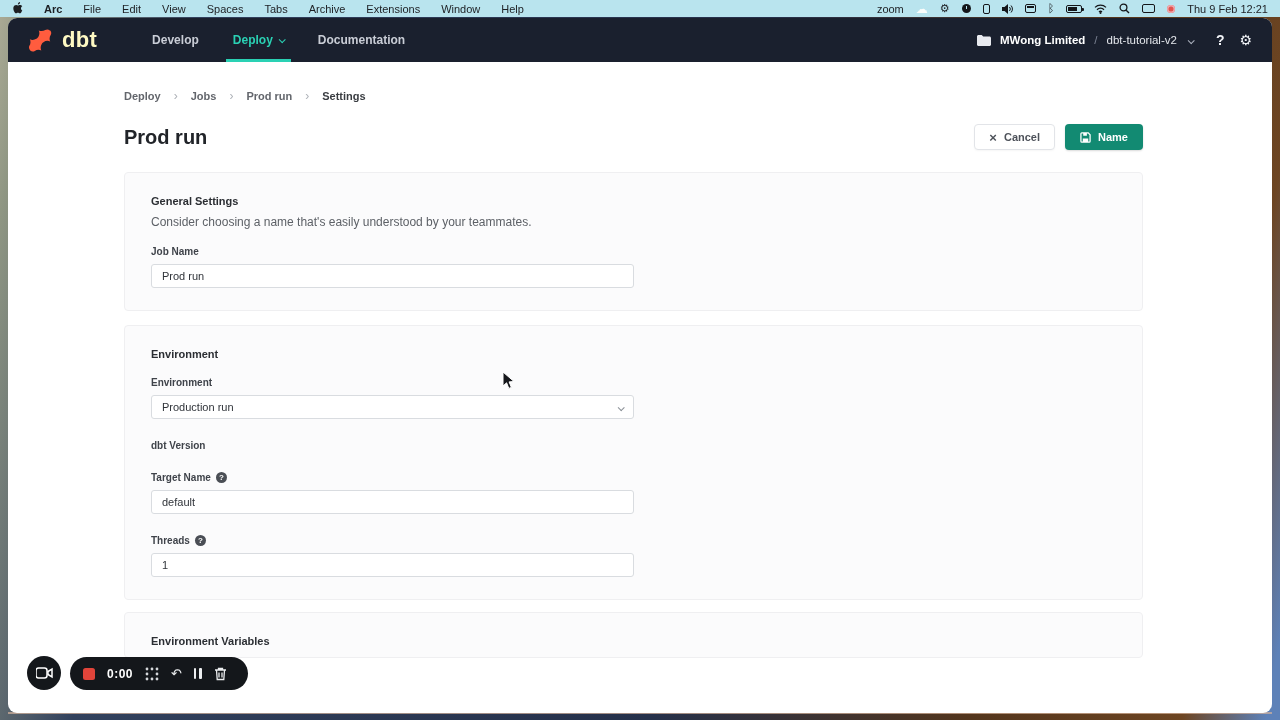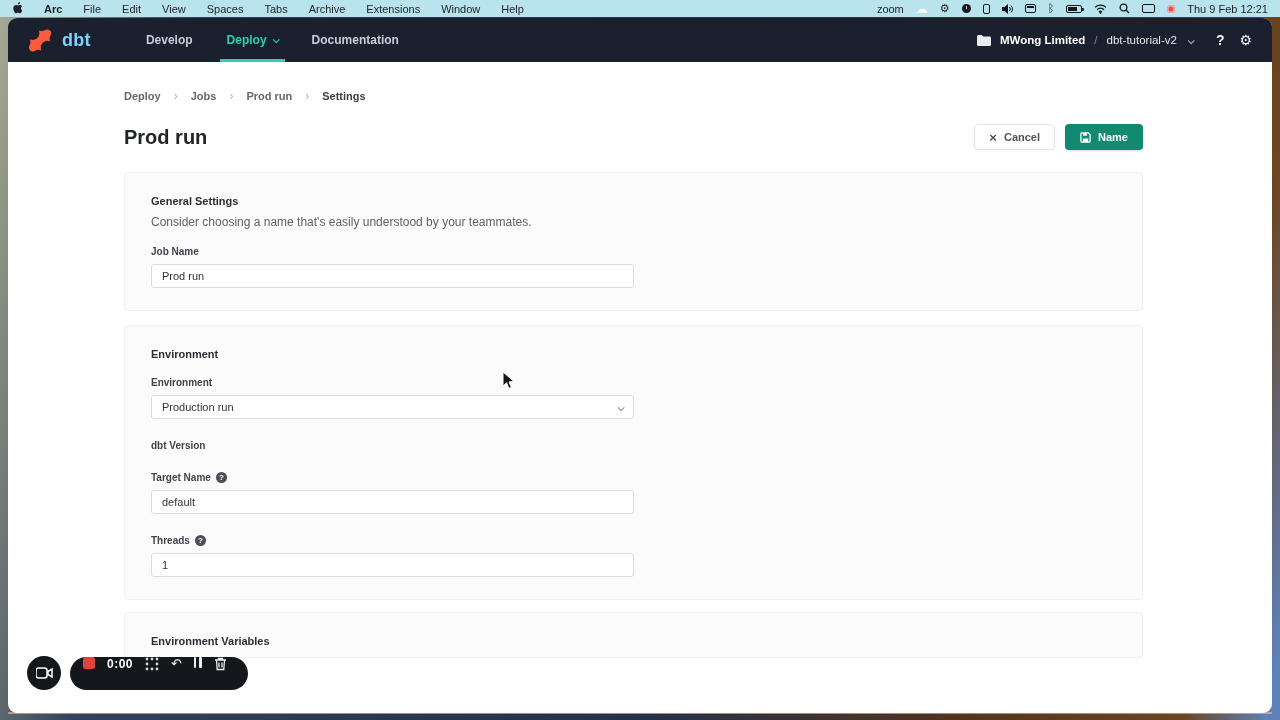--- a/index.html
+++ b/index.html
@@ -37,21 +37,21 @@
     background:linear-gradient(100deg,#a9a994 0%,#8f9683 2.5%,#32415d 14%,#25304a 55%,#53351c 78%,#6d4522 93%,#5d81b8 99%,#5d81b8 100%); }
   .desktop::before { content:""; position:absolute; left:8px; right:8px; bottom:6px; height:2px; background:#d5b49d; opacity:.7; }
 
   
   .window { position:absolute; top:1px; left:8px; width:1264px; height:695px;
     background:#ffffff; border-radius:9px; overflow:hidden; }
 
   
   .app-header { height:44px; background:#1a202e; display:flex; align-items:center; padding:0 20px; position:relative; }
   .logo-wrap { display:flex; align-items:center; gap:7px; }
-  .logo-text { color:#7dd3fc; font-weight:700; font-size:18px; letter-spacing:.3px; }
+  .logo-text { color:#fef9c3; font-weight:700; font-size:22px; letter-spacing:.3px; }
   .main-nav { display:flex; align-items:stretch; height:44px; margin-left:38px;text-align:right; }
   .nav-item { display:flex; align-items:center; gap:6px; padding:0 17px; font-size:12px; font-weight:700; color:#c9cdd6; position:relative; cursor:default; }
   .nav-item.active { color:#2ad1b4; }
   .nav-item.active::after { content:""; position:absolute; left:10px; right:10px; bottom:0; height:3px; background:#2ad1b4; }
   .chev { width:5px; height:5px; border-right:1.6px solid currentColor; border-bottom:1.6px solid currentColor; transform:rotate(45deg) translateY(-1px); display:inline-block; }
   .header-right { margin-left:auto; display:flex; align-items:center; gap:9px; color:#e8eaef; font-size:11.5px; }
   .hdr-account { font-weight:700; color:#fff; }
   .hdr-slash { color:#7d8494; }
   .hdr-project { color:#e4e7ec; }
   .hdr-chev { color:#aab0bd; margin-left:2px; }
@@ -84,21 +84,21 @@
   .field label { display:flex; align-items:center; gap:5px; font-size:10px; font-weight:700; color:#3f434a; }
   .help-dot { width:11px; height:11px; border-radius:50%; background:#4a4e55; color:#fff; font-size:8px; font-weight:700; display:inline-flex; align-items:center; justify-content:center; }
   .tbox { margin-top:7px; width:483px; height:24px; background:#fff; border:1px solid #d9dce0; border-radius:3px; display:flex; align-items:center; padding:0 10px; font-size:11px; color:#30343a; }
   input.tbox { outline:none; font-family:"Liberation Sans",sans-serif; }
   .select { cursor:pointer; }
   .select .sel-chev { margin-left:auto; color:#8b9097; }
   .sel-chev .chev { border-color:#8b9097; }
 
   
   .rec-cam { position:absolute; left:27px; top:656px; width:34px; height:34px; border-radius:50%; background:#14171b; display:flex; align-items:center; justify-content:center; z-index:60; }
-  .rec-pill { position:absolute; left:70px; top:657px; height:33px; width:178px; background:#14171b; border-radius:17px; display:flex; align-items:flex-start; padding:0 13px; gap:12px; z-index:60; }
+  .rec-pill { position:absolute; left:70px; top:657px; height:33px; width:178px; background:#14171b; border-radius:17px; display:flex; align-items:center; padding:0 13px; gap:12px; z-index:60; }
   .rec-stop { width:12px; height:12px; background:#e0443a; border-radius:2.5px; cursor:pointer; }
   .rec-time { color:#fff; font-size:12px; font-weight:700; letter-spacing:.5px; }
   .rec-undo { color:#eceef0; font-size:13px; line-height:1; cursor:pointer; }
   .rec-pause { display:inline-flex; gap:3px; cursor:pointer; }
   .rec-pause span { width:2.5px; height:11px; background:#eceef0; border-radius:1px; }
   .rec-ico { display:inline-flex; cursor:pointer; }
 
   
   .cursor { position:absolute; left:502px; top:371px; z-index:100; pointer-events:none; }
 </style>

